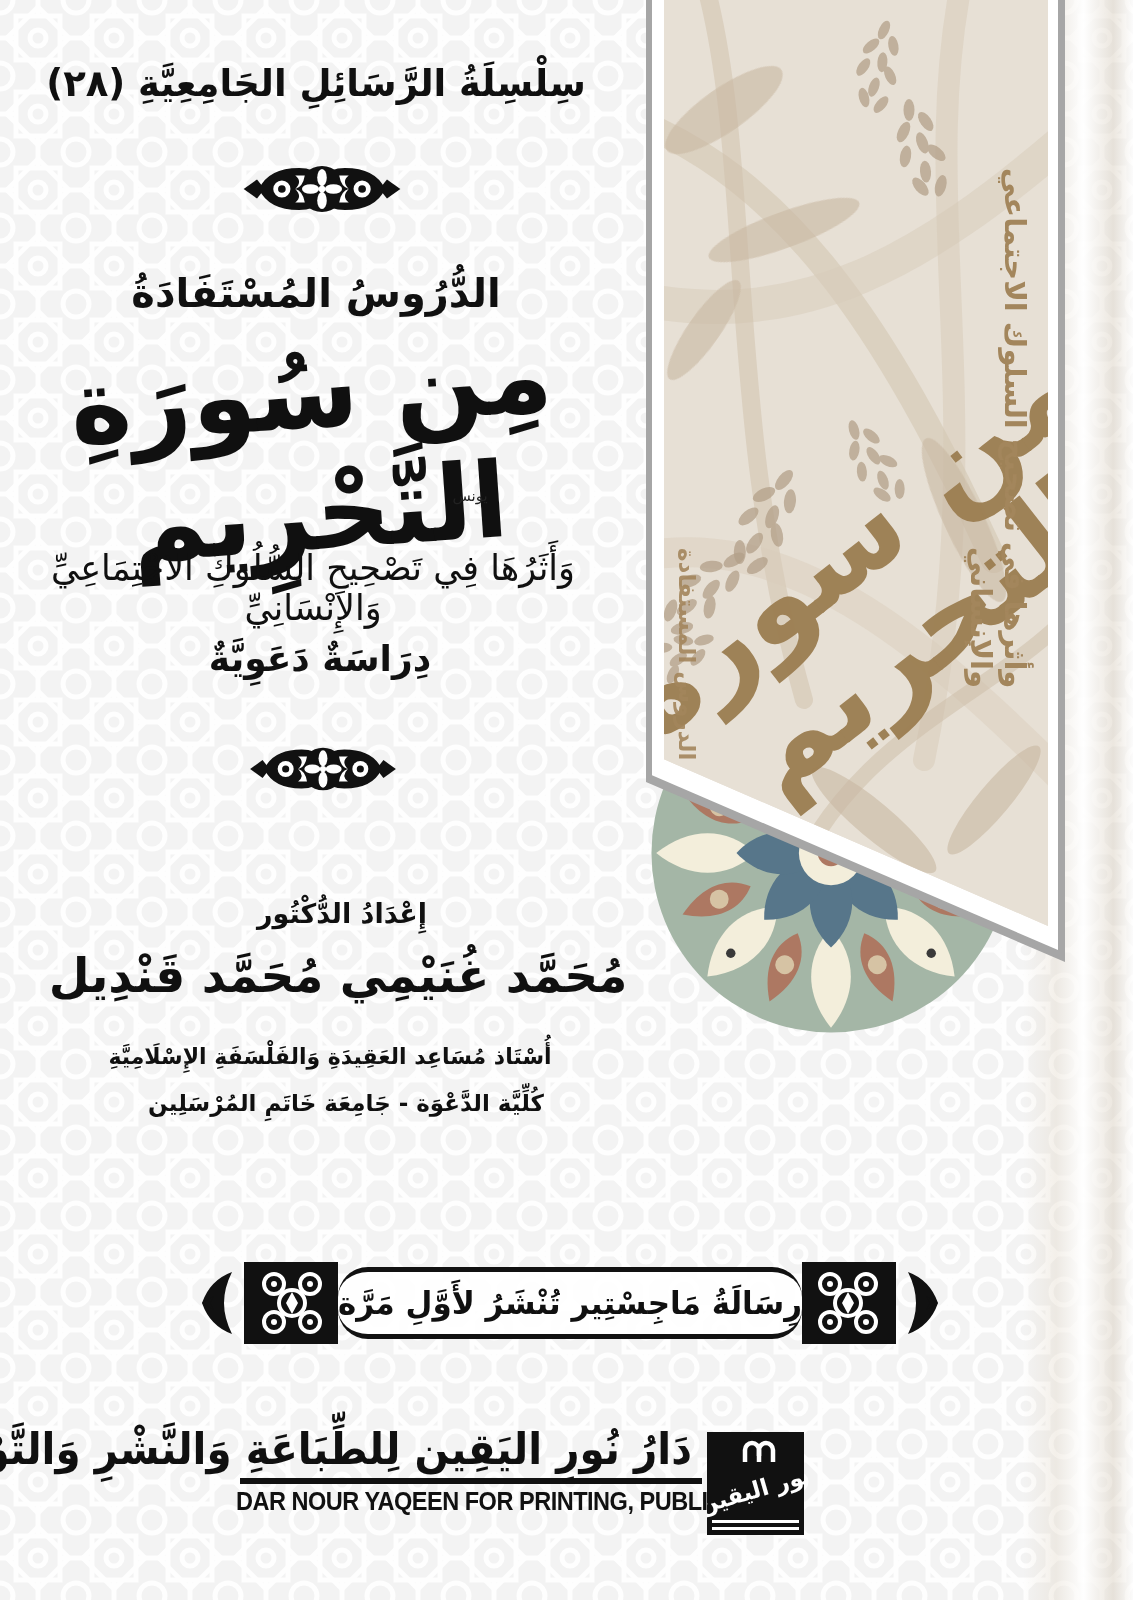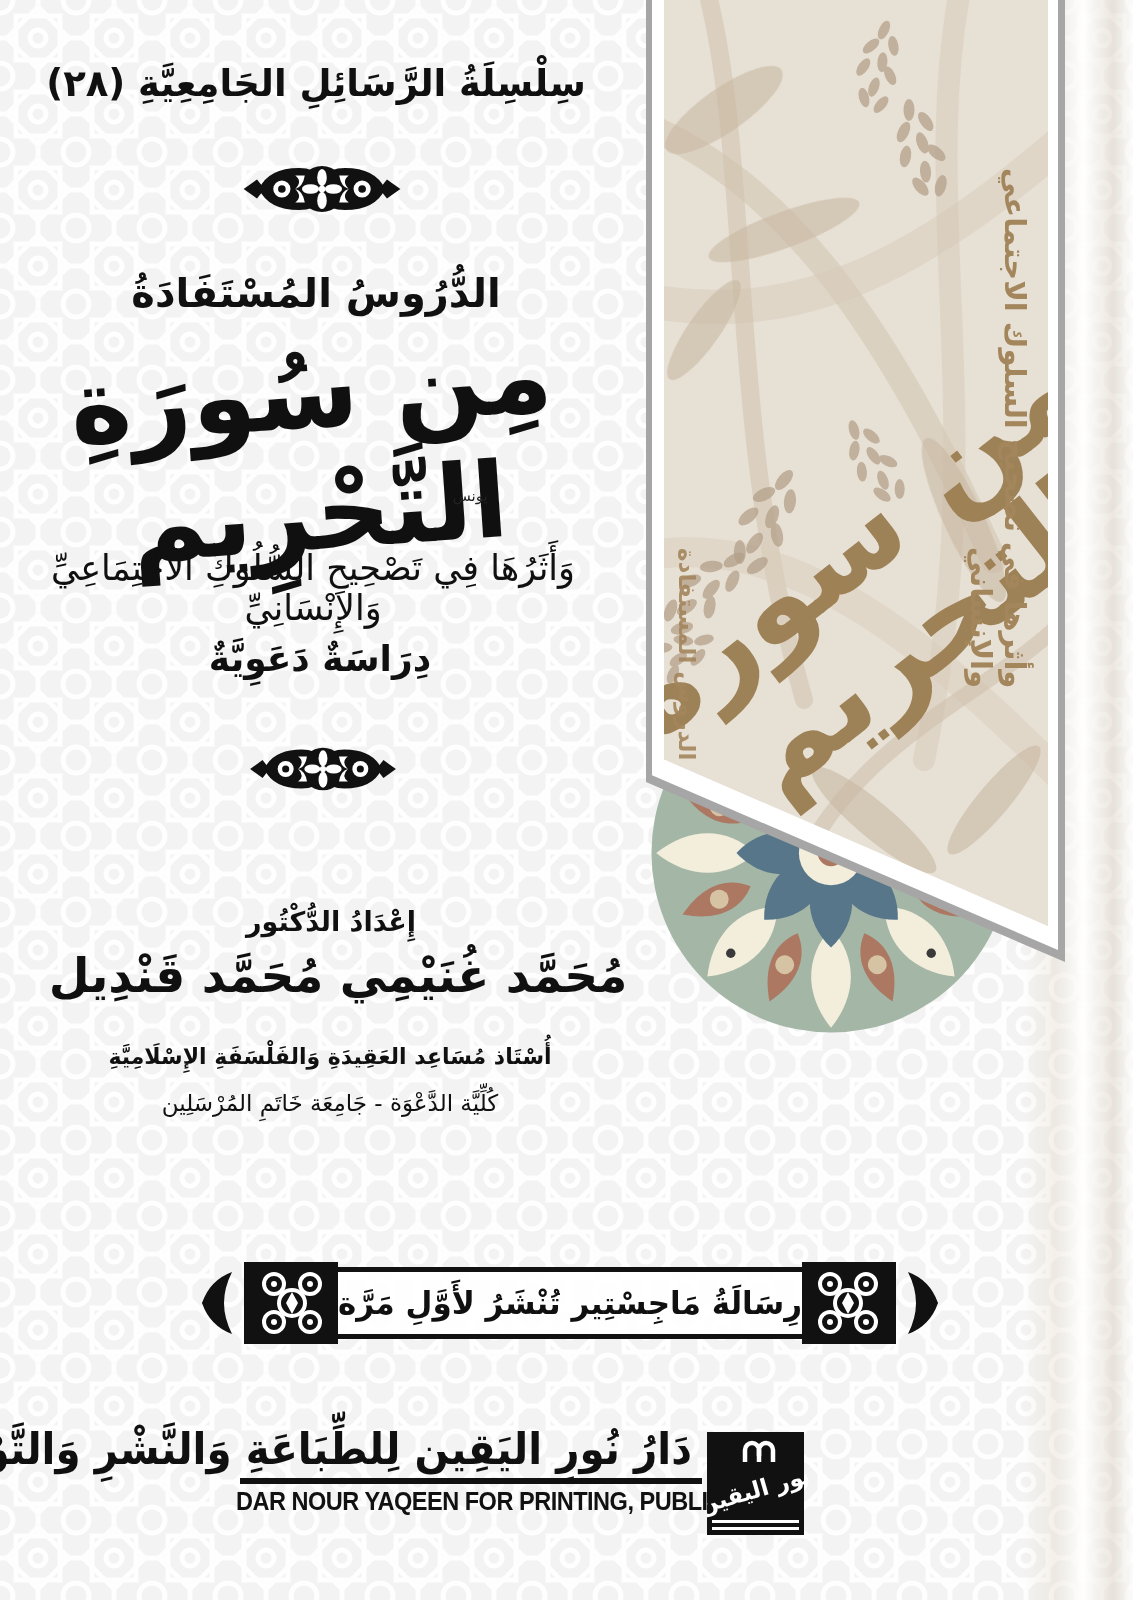--- a/index.html
+++ b/index.html
@@ -18,30 +18,30 @@
   #series-title{left:0;top:62px;width:632px;font-size:37px;font-weight:bold;z-index:6;}
   .divider{z-index:6;}
   #divider-top{left:236px;top:158px;}
   #divider-mid{left:243px;top:740px;}
   #title-kicker{left:0;top:262px;width:632px;font-size:40px;font-weight:bold;z-index:6;margin-top:8px;}
   #title-main{left:-10px;top:330px;width:650px;font-size:104px;font-weight:bold;z-index:6;
     transform:rotate(-4deg);letter-spacing:-2px;}
   #title-signature{left:440px;top:487px;width:60px;font-size:15px;z-index:6;color:#222;}
   #subtitle{left:7px;top:548px;width:612px;font-size:35px;font-weight:normal;z-index:6;}
   #study-type{left:4px;top:638px;width:632px;font-size:36px;font-weight:bold;z-index:6;}
-  #prepared-by{left:1px;top:898px;width:660px;font-size:27px;font-weight:bold;z-index:6;margin-top:8px;}
+  #prepared-by{left:12px;top:898px;width:660px;font-size:27px;font-weight:bold;z-index:6;}
   #author-name{left:0;top:948px;width:660px;font-size:47px;font-weight:bold;z-index:6;margin-left:8px;}
   #author-title-1{left:0;top:1044px;width:660px;font-size:22px;font-weight:bold;z-index:6;}
-  #author-title-2{left:0;top:1090px;width:660px;font-size:23px;font-weight:normal;z-index:6;}
+  #author-title-2{left:0;top:1090px;width:660px;font-size:23px;font-weight:bold;z-index:6;padding-left:16px;}
   
   #banner{left:200px;top:1262px;width:652px;height:82px;display:flex;align-items:center;z-index:6;}
   #banner .tip{width:34px;height:82px;flex:0 0 auto;}
   #banner .end{width:104px;height:82px;flex:0 0 auto;}
   #banner-center{flex:1 1 auto;height:62px;border-top:5px solid #111;border-bottom:5px solid #111;
-    background:rgba(255,255,255,.9);display:flex;align-items:center;justify-content:center;}
+    background:rgba(255,255,255,.9);display:flex;align-items:center;justify-content:center;border-radius:30px;}
   #banner-text{font-size:31px;font-weight:bold;white-space:nowrap;}
   
   #publisher{left:236px;top:1424px;width:574px;z-index:6;}
   #publisher-ar{width:470px;font-size:43px;font-weight:bold;white-space:nowrap;
     transform:scaleX(.94);transform-origin:center;text-align:center;}
   #publisher-rule{width:462px;height:6px;background:#111;margin:4px 0 3px 4px;}
   #publisher-en{width:470px;font-family:"Liberation Sans",sans-serif;font-size:24px;font-weight:bold;
     letter-spacing:-.5px;transform:scale(.98,1.08);transform-origin:left center;white-space:nowrap;color:#111;}
   #logo-box{left:707px;top:1432px;width:97px;height:103px;z-index:6;}
   

